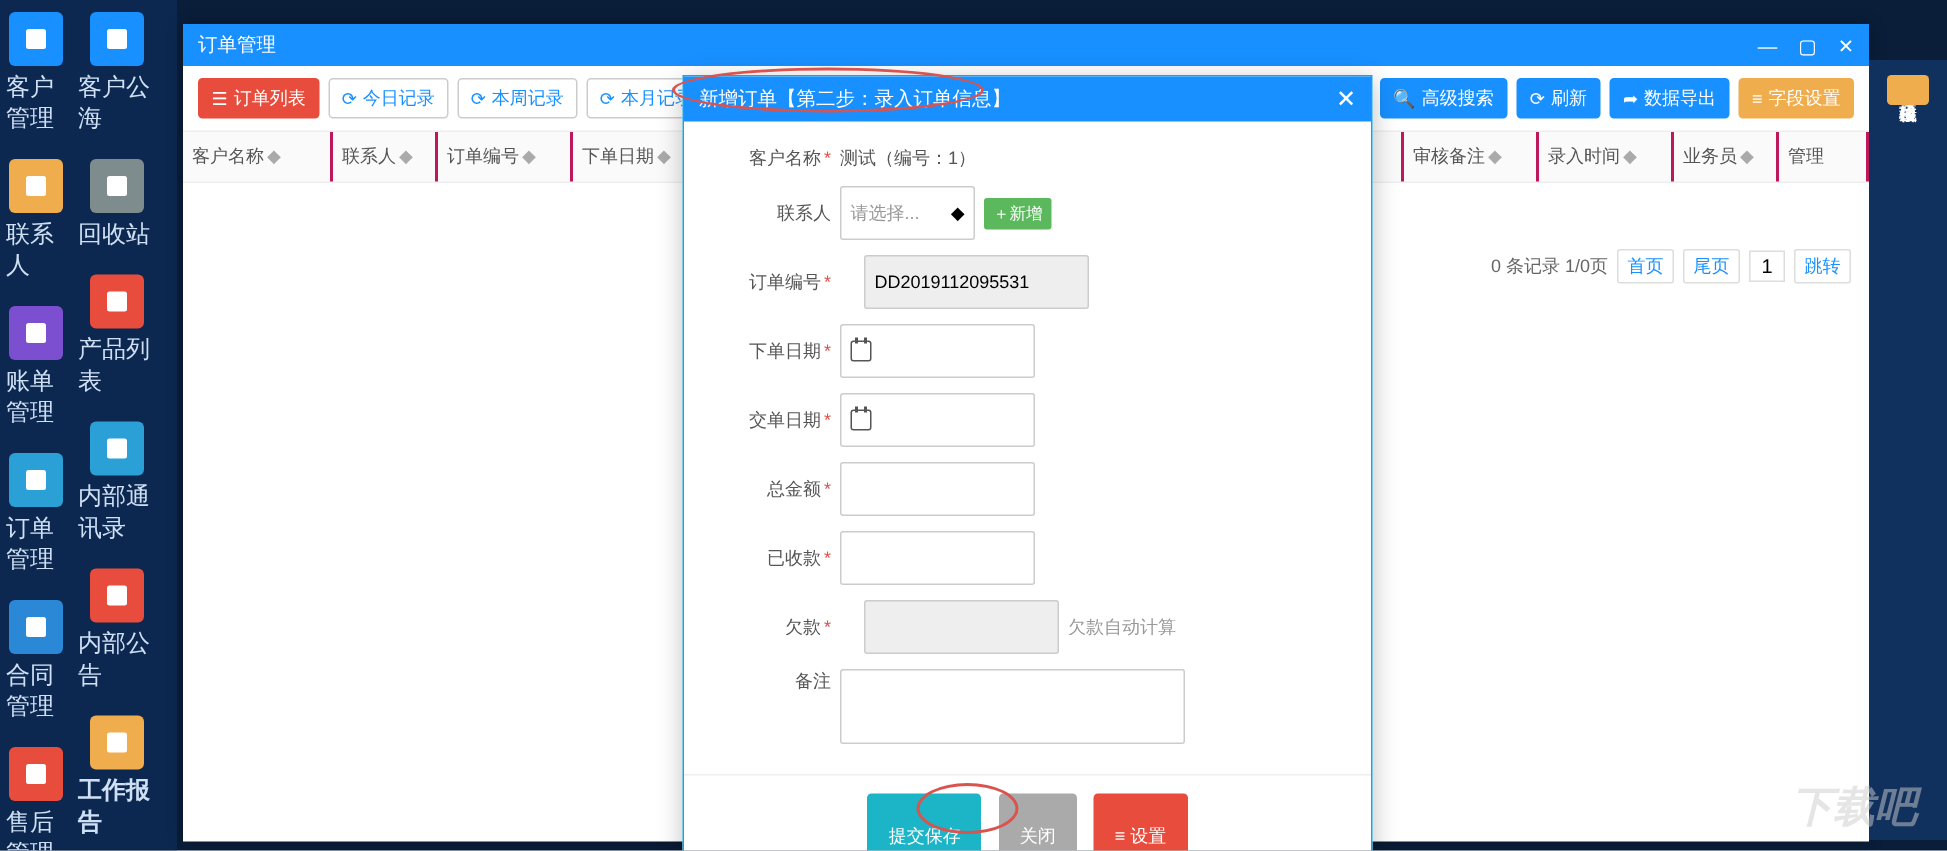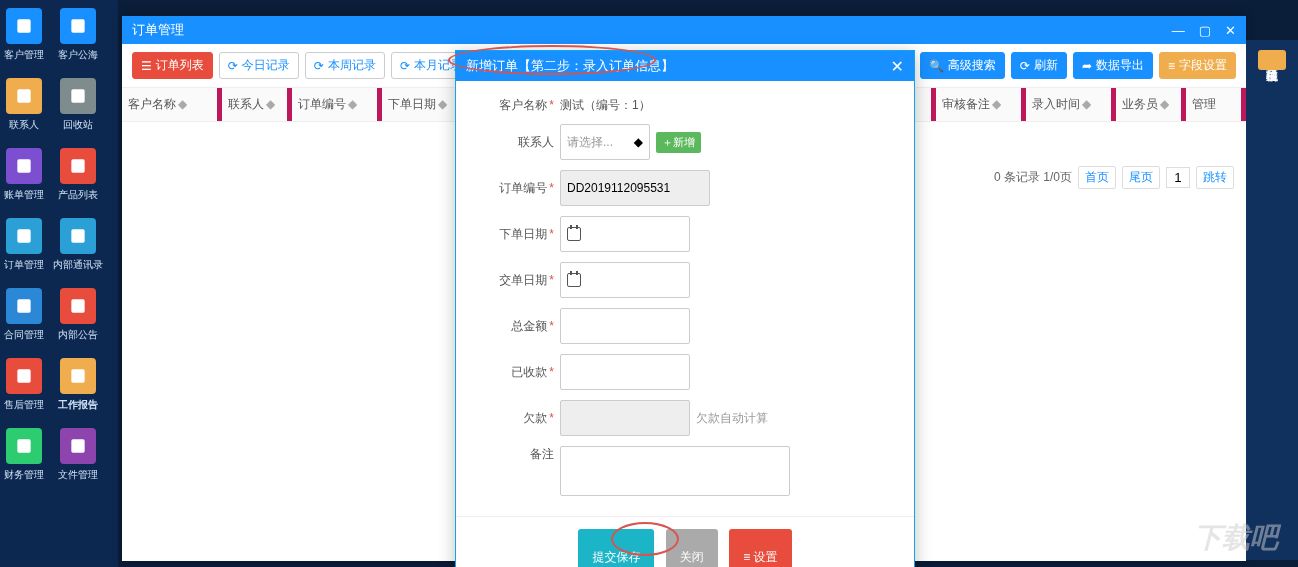--- a/index.html
+++ b/index.html
@@ -1,39 +1,39 @@
 <!DOCTYPE html>
 <html><head>
 <meta charset="utf-8">
 <style>
 * { box-sizing: border-box; margin: 0; padding: 0; }
 body { font-family: "Microsoft YaHei", Arial, sans-serif; font-size: 12px; background: #0a1e3a; width: 1298px; height: 567px; overflow: hidden; position: relative; }
 
 .sidebar1 { position: absolute; left: 0; top: 0; width: 48px; height: 100%; background: #0d2850; }
 .sidebar2 { position: absolute; left: 48px; top: 0; width: 70px; height: 100%; background: #0d2850; }
-.sb-item { width: 48px; text-align: center; padding: 8px 4px; color: #cfe0f5; font-size: 10px; }
+.sb-item { width: 48px; padding: 8px 4px; color: #cfe0f5; font-size: 16px; }
 .sb-icon { width: 36px; height: 36px; margin: 0 auto 4px; border-radius: 4px; display: flex; align-items: center; justify-content: center; }
 .sb-icon svg { width: 20px; height: 20px; fill: #fff; }
 
 .window { position: absolute; left: 122px; top: 16px; width: 1124px; height: 545px; background: #fff; box-shadow: 0 0 10px rgba(0,0,0,.3); }
 .win-title { height: 28px; background: #1890ff; color: #fff; display: flex; align-items: center; padding: 0 10px; font-size: 13px; }
 .win-title-txt { flex: 1; }
 .win-ctrl { display: flex; gap: 14px; }
 .win-ctrl span { cursor: pointer; }
 
 .toolbar { padding: 8px 10px; border-bottom: 1px solid #eee; display: flex; gap: 6px; }
 .btn { display: inline-flex; align-items: center; gap: 4px; padding: 4px 8px; border: 1px solid #ccc; border-radius: 3px; background: #fff; color: #1890ff; font-size: 12px; cursor: pointer; }
 .btn-red { background: #e74c3c; border-color: #e74c3c; color: #fff; }
 .btn-primary { background: #1890ff; border-color: #1890ff; color: #fff; }
 .btn-green { background: #5cb85c; border-color: #5cb85c; color: #fff; }
 .btn-orange { background: #f0ad4e; border-color: #f0ad4e; color: #fff; }
 .toolbar-right { margin-left: auto; display: flex; gap: 6px; }
 
 .grid-head { display: flex; background: #fafafa; border-bottom: 1px solid #eee; }
-.grid-head .cell { padding: 8px 6px; font-size: 12px; color: #555; border-right: 5px solid #be185d; white-space: nowrap; }
+.grid-head .cell { padding: 8px 6px; font-size: 12px; color: #555; border-right: 2px solid #be185d; white-space: nowrap; }
 .grid-head .cell .sort { color: #aaa; margin-left: 2px; }
 
 .pager { position: absolute; right: 12px; top: 150px; display: flex; gap: 6px; align-items: center; font-size: 12px; color: #666; }
 .pager a { color: #1890ff; text-decoration: none; padding: 2px 6px; border: 1px solid #ddd; border-radius: 2px; }
 .pager input { width: 24px; text-align: center; border: 1px solid #ddd; padding: 2px; }
 
 .right-side { position: absolute; right: 0; top: 40px; width: 52px; height: 520px; background: #10305e; }
 .right-side .btn-tall { background: #f0ad4e; color: #fff; writing-mode: vertical-rl; padding: 10px 6px; margin: 10px auto; border-radius: 3px; width: 28px; text-align: center; }
 
 .modal { position: absolute; left: 455px; top: 50px; width: 460px; background: #fff; border: 1px solid #0ea5e9; box-shadow: 0 4px 16px rgba(0,0,0,.25); }
@@ -41,21 +41,21 @@
 .modal-head .close { font-size: 16px; cursor: pointer; }
 .modal-head .oval { position: absolute; left: -8px; top: -6px; width: 208px; height: 30px; border: 2px solid #d9534f; border-radius: 50%; pointer-events: none; }
 .modal-body { padding: 16px 20px 10px; }
 .frow { display: flex; align-items: center; margin-bottom: 10px; }
 .flabel { width: 84px; text-align: right; color: #555; padding-right: 6px; }
 .req { color: #d9534f; margin-left: 2px; }
 .fctrl { flex: 1; display: flex; gap: 6px; align-items: center; }
 .fctrl input, .fctrl textarea, .fctrl select, .finput { border: 1px solid #ccc; padding: 4px 6px; font-size: 12px; border-radius: 2px; }
 .finput { width: 130px; height: 36px; }
 .finput-lg { width: 150px; }
-.readonly { background: #eee; }
+.readonly { background: #eee; margin-left: 16px; }
 .placeholder { color: #999; }
 textarea { width: 230px; height: 50px; resize: none; }
 .btn-sm { padding: 3px 6px; font-size: 11px; border-radius: 2px; }
 
 .modal-footer { border-top: 1px solid #eee; padding: 12px; text-align: center; position: relative; }
 .modal-footer .oval2 { position: absolute; left: 155px; top: 5px; width: 68px; height: 34px; border: 2px solid #d9534f; border-radius: 50%; pointer-events: none; }
 .fbtn { display: inline-block; padding: 20px 14px; border-radius: 3px; font-size: 12px; margin: 0 4px; cursor: pointer; }
 .fbtn-primary { background: #1cb4c7; color: #fff; }
 .fbtn-grey { background: #aaa; color: #fff; }
 .fbtn-red { background: #e74c3c; color: #fff; }

